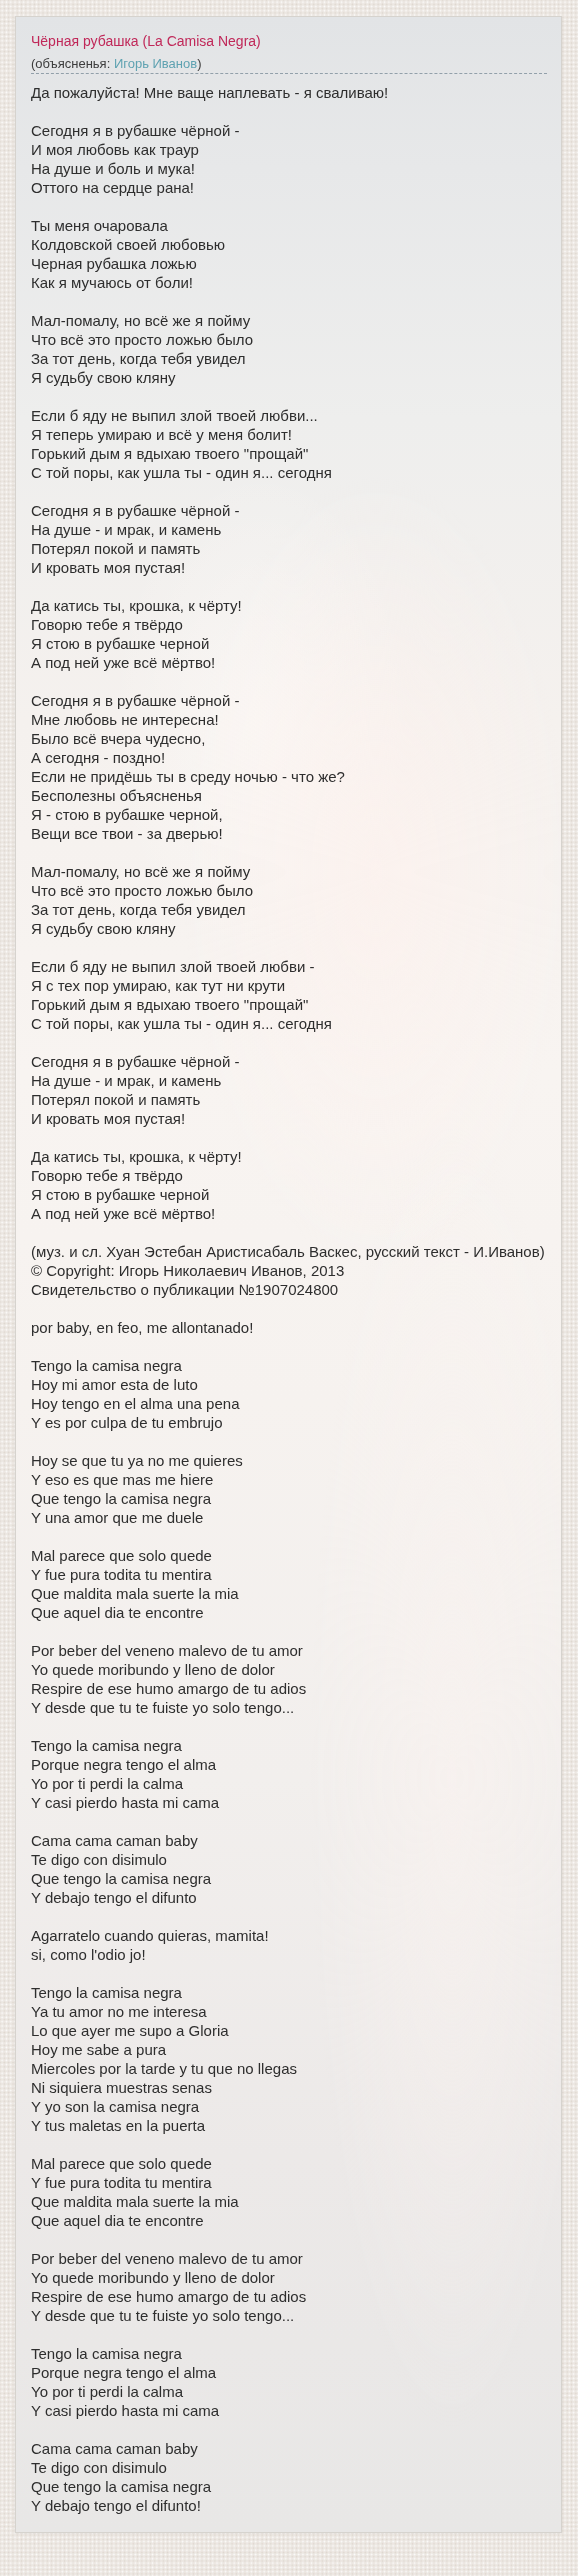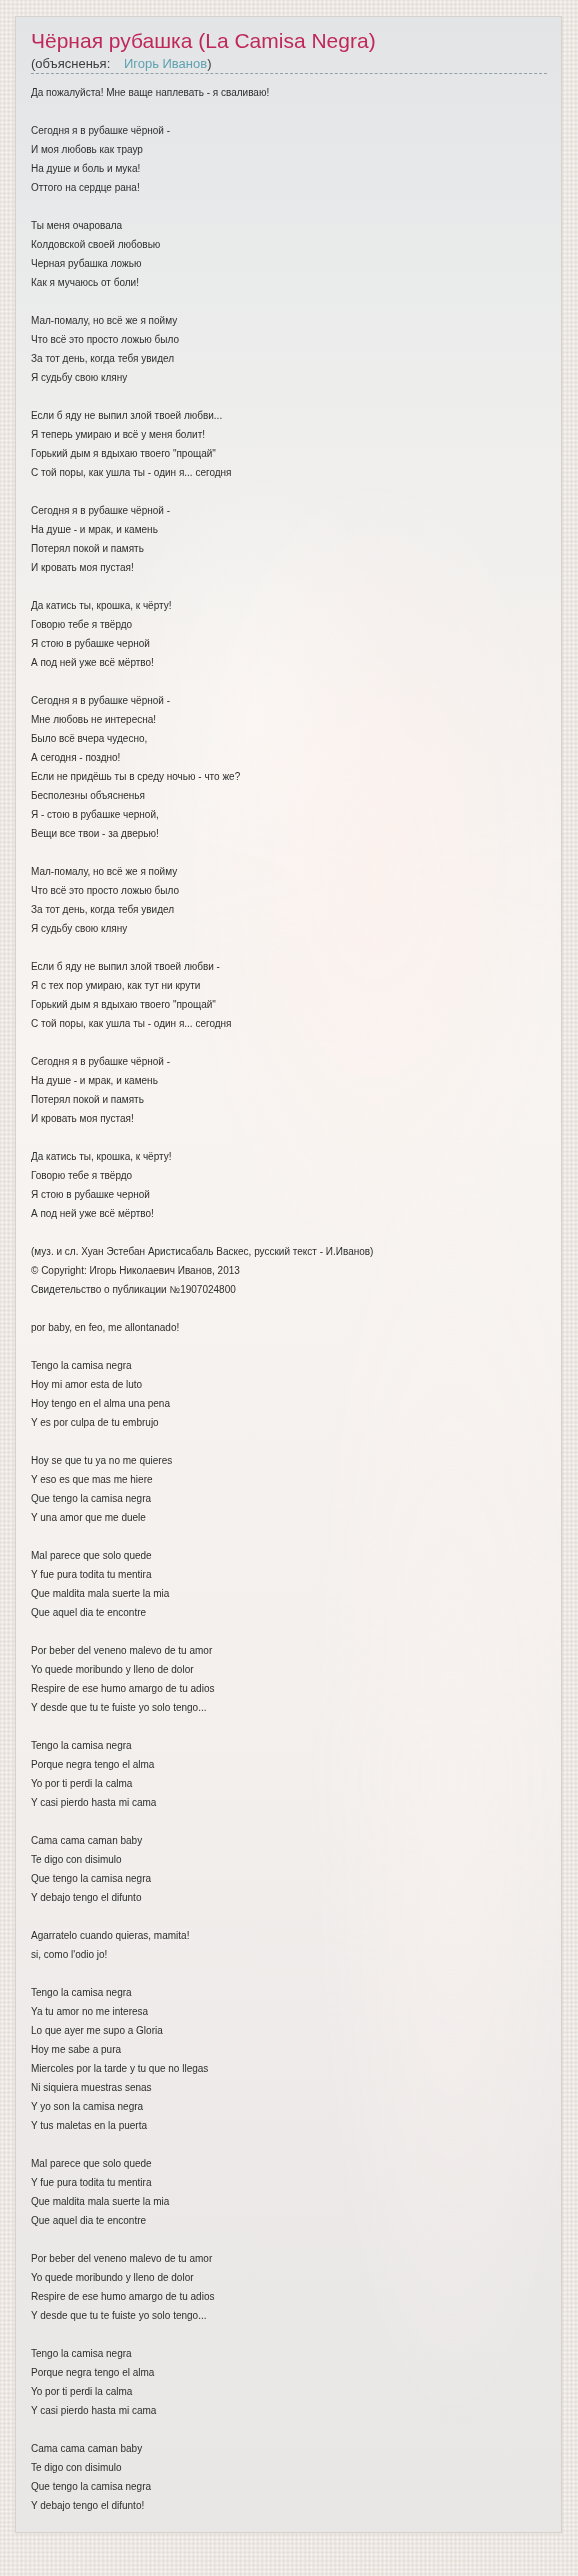--- a/index.html
+++ b/index.html
@@ -45,43 +45,42 @@
     pointer-events: none;
     background-image:
       radial-gradient(ellipse 275px 564px at 66% 34%, rgba(253,242,238,0.75), rgba(253,242,238,0) 70%),
       radial-gradient(ellipse 188px 868px at 80% 70%, rgba(250,243,240,0.6), rgba(250,243,240,0) 75%),
       radial-gradient(ellipse 217px 362px at 45% 28%, rgba(255,252,250,0.5), rgba(255,252,250,0) 70%);
   }
   .content-box > * { position: relative; }
 
   h1.song-title {
     margin: 0 0 1.4px;
-    font-size: 21px;
+    font-size: 14px;
     line-height: 24.6px;
     font-weight: normal;
     color: #c02859; 
   }
   .artist-line {
     font-size: 13px;
     line-height: 17.4px;
     color: #3d3d3d;
   }
   .artist-line a {
     color: #5fa2b1; 
     text-decoration: none;
     cursor: pointer;
-    margin-left: 10px;
   }
   .header-divider {
     height: 0;
     border-bottom: 0.7px dashed #92a0aa;
     margin: 1.4px 0 8.7px;
   }
   .lyrics-section {
-    font-size: 10px;
+    font-size: 15px;
     line-height: 19px;
     color: #2e2e2e;
   }
   .stanza {
     white-space: pre-line;
     margin: 0 0 19px;
   }
   .lyrics-section:last-child .stanza:last-child { margin-bottom: 0; }
 </style>
 </head>

